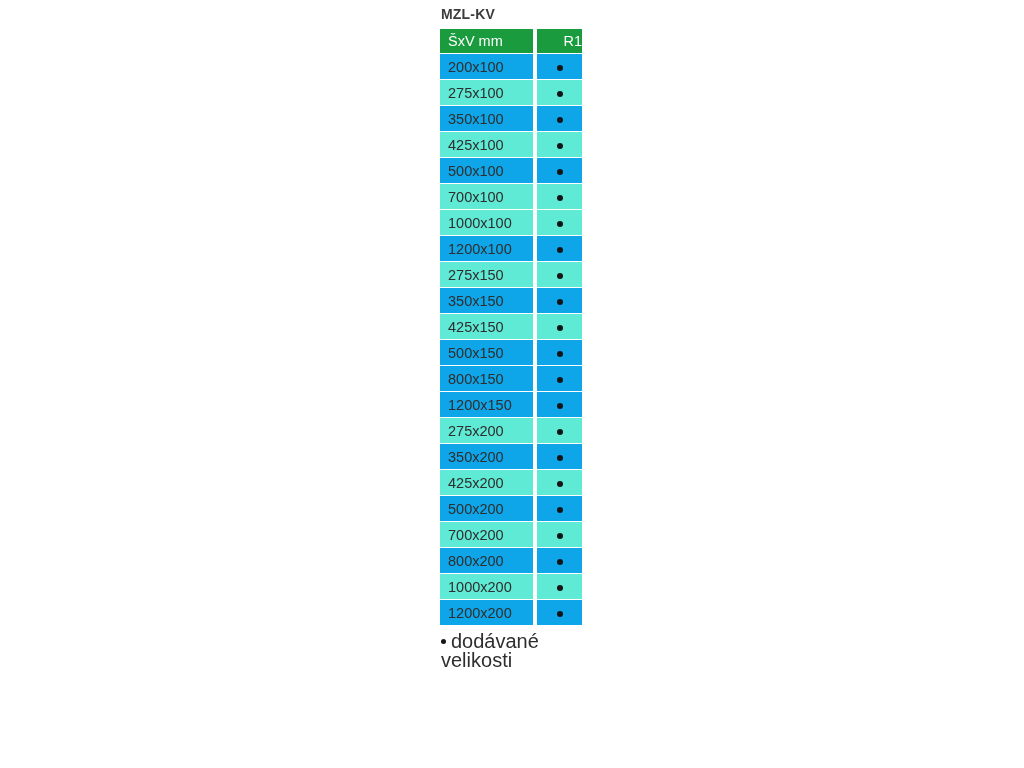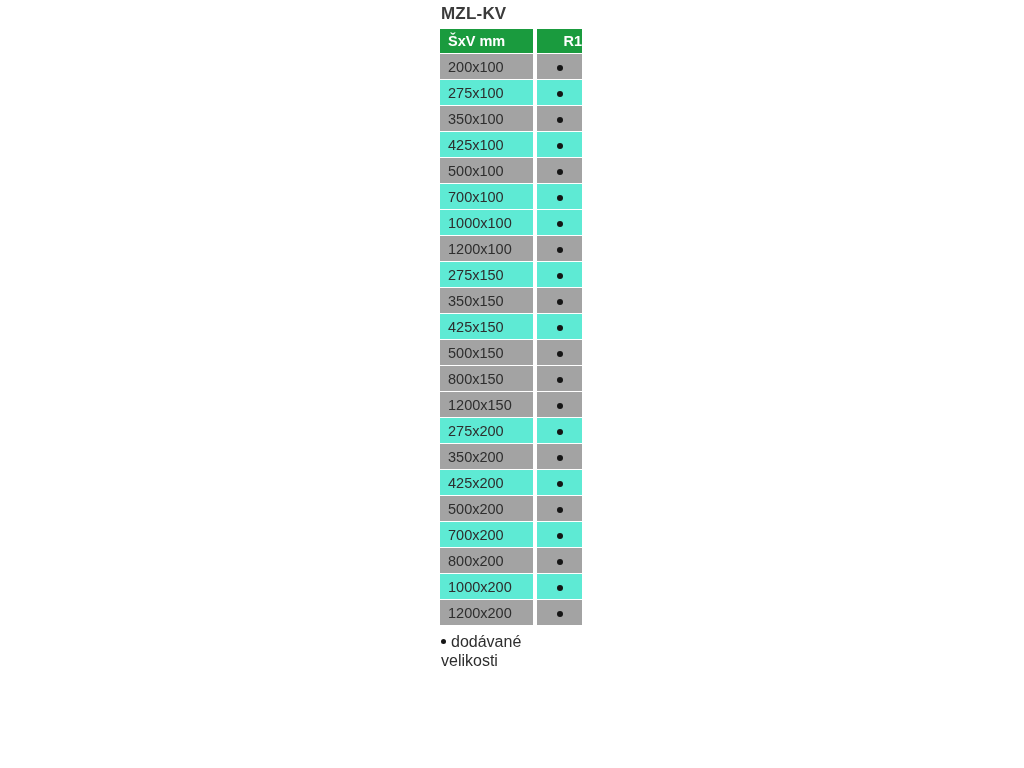--- a/index.html
+++ b/index.html
@@ -16,21 +16,21 @@
   }
 
   #sizes-panel {
     position: absolute;
     left: 440px;
     top: 0px;
     width: 160px;
   }
 
   #panel-title {
-    font-size: 17px;
+    font-size: 14px;
     font-weight: bold;
     color: #3b3b3b;
     letter-spacing: 0.2px;
     line-height: 28px;
     height: 28px;
     padding-left: 1px;
     white-space: nowrap;
   }
 
   table.size-table {
@@ -41,21 +41,21 @@
     table-layout: fixed;
   }
 
   table.size-table col.col-size { width: 93px; }
   table.size-table col.col-r1   { width: 45px; }
 
   table.size-table th {
     background: #1a9b3e;
     color: #ffffff;
     font-size: 14.5px;
-    font-weight: bold;
+    font-weight: normal;
     height: 24px;
     padding: 0 0 0 8px;
     text-align: left;
     white-space: nowrap;
     vertical-align: middle;
     margin-left: 24px;
   }
   table.size-table th.th-r1 {
     text-align: right;
     padding: 0;
@@ -70,36 +70,36 @@
     white-space: nowrap;
     vertical-align: middle;
     background: #5eead4;
   }
   table.size-table td.cell-r1 {
     text-align: center;
     padding: 0;
   }
 
   table.size-table tr.shaded td {
-    background: #a3a3a3;
+    background: #0ea5e9;
     margin-left: 12px;
   }
 
   .dot {
     display: inline-block;
     width: 6px;
     height: 6px;
     border-radius: 50%;
     background: #151515;
     vertical-align: middle;
   }
 
   #table-note {
     margin-top: 6px;
-    font-size: 16px;
+    font-size: 20px;
     color: #2e2e2e;
     line-height: 19px;
     padding-left: 1px;
     width: 132px;
   }
   #table-note .note-dot {
     display: inline-block;
     width: 5px;
     height: 5px;
     border-radius: 50%;

